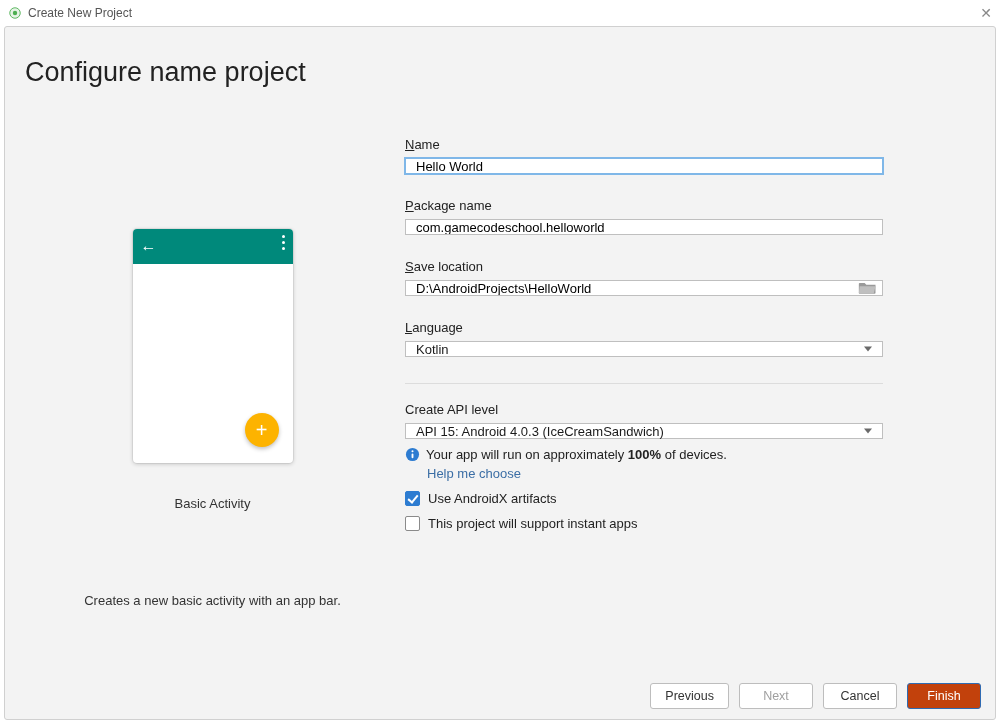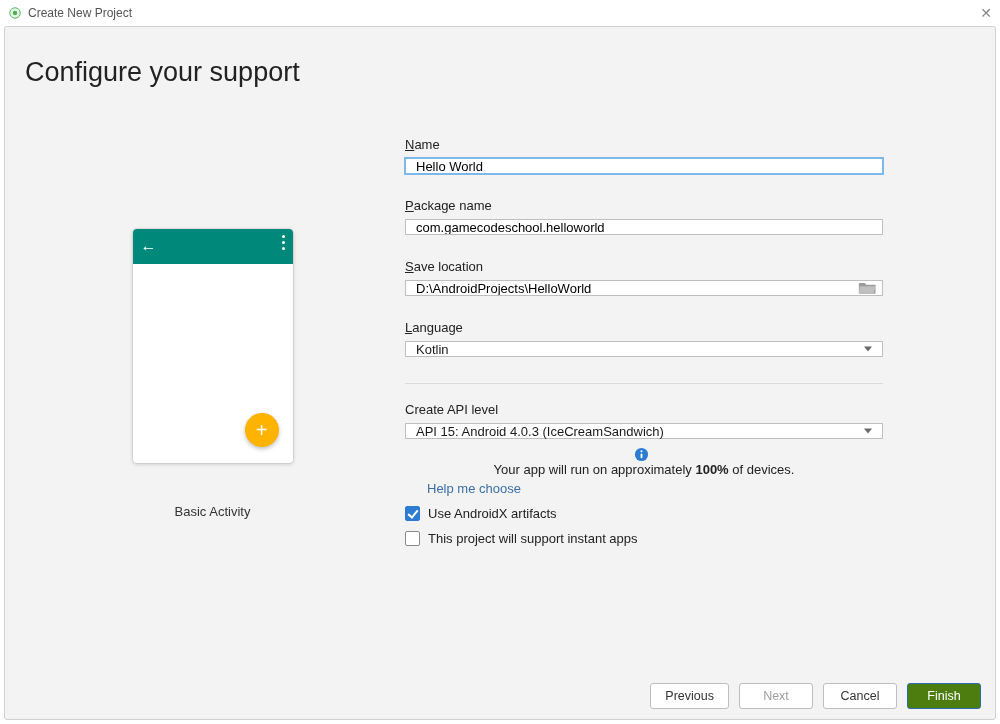--- a/index.html
+++ b/index.html
@@ -78,21 +78,21 @@
   .phone .fab {
     position:absolute;
     right:14px; bottom:16px;
     width:34px; height:34px;
     border-radius:50%;
     background:#fdb300;
     box-shadow:0 2px 4px rgba(0,0,0,0.25);
     color:#fff; font-size:20px; text-align:center; line-height:34px;
   }
   .template-name {
-    margin-top:38px;
+    margin-top:30px;
     font-size:13px;
     color:#333;
   }
   .template-desc {
     margin-top:82px;
     font-size:13px;
     color:#333;
   }
 
   
@@ -140,25 +140,24 @@
     transform:translateY(-50%);
     width:22px; height:18px;
     display:flex; align-items:center; justify-content:center;
   }
   .gap-sm { height:24px; }
   .separator {
     height:1px; background:#dcdcdc;
     margin:26px 0 18px 0;
   }
   .api-info {
-    display:flex; align-items:center;
+    display:flex; 
     margin-top:8px;
     font-size:13px;
     color:#222;
-    flex-direction:column;
   }
   .api-info .info-icon { margin-right:6px; }
   .help-link {
     margin-left:22px; margin-top:4px;
     font-size:13px;
     color:#3b6ea5;
     cursor:pointer;
   }
   .check-row {
     display:flex; align-items:center;
@@ -201,54 +200,55 @@
     border:1px solid #bdbdbd;
     background:#fff;
     border-radius:3px;
     font-size:12.5px;
     color:#333;
     display:flex; align-items:center; justify-content:center;
     cursor:pointer;
   }
   .btn.disabled { color:#a0a0a0; cursor:default; }
   .btn.primary {
-    background:#4d7c0f;
+    background:#c2410c;
     border-color:#2f6bb3;
     color:#fff;
   }
 </style>
 </head>
 <body>
 
 <div class="titlebar">
   <svg class="app-icon" viewBox="0 0 16 16">
     <circle cx="8" cy="8" r="6" fill="#e6f4e6" stroke="#4caf50" stroke-width="1"></circle>
     <circle cx="8" cy="8" r="2.5" fill="#4caf50"></circle>
   </svg>
   <span>Create New Project</span>
   <span class="spacer"></span>
   <span class="close-x">✕</span>
 </div>
 
 <div class="panel">
-  <div class="heading">Configure your support</div>
+  <div class="heading">Configure name project</div>
 
   <div class="left-col">
     <div class="phone">
       <div class="appbar">
         <span class="back-arrow">←</span>
         <span class="menu-dots">
             <span></span>
             <span></span>
             <span></span>
           </span>
       </div>
       <div class="fab">+</div>
     </div>
     <div class="template-name">Basic Activity</div>
+    <div class="template-desc">Creates a new basic activity with an app bar.</div>
   </div>
 
   <div class="form">
 
     <div class="field-label"><span class="u">N</span>ame</div>
     <input class="text-input focused" value="Hello World" style="">
     <div class="gap-sm"></div>
 
     <div class="field-label"><span class="u">P</span>ackage name</div>
     <input class="text-input" value="com.gamecodeschool.helloworld" style="">

